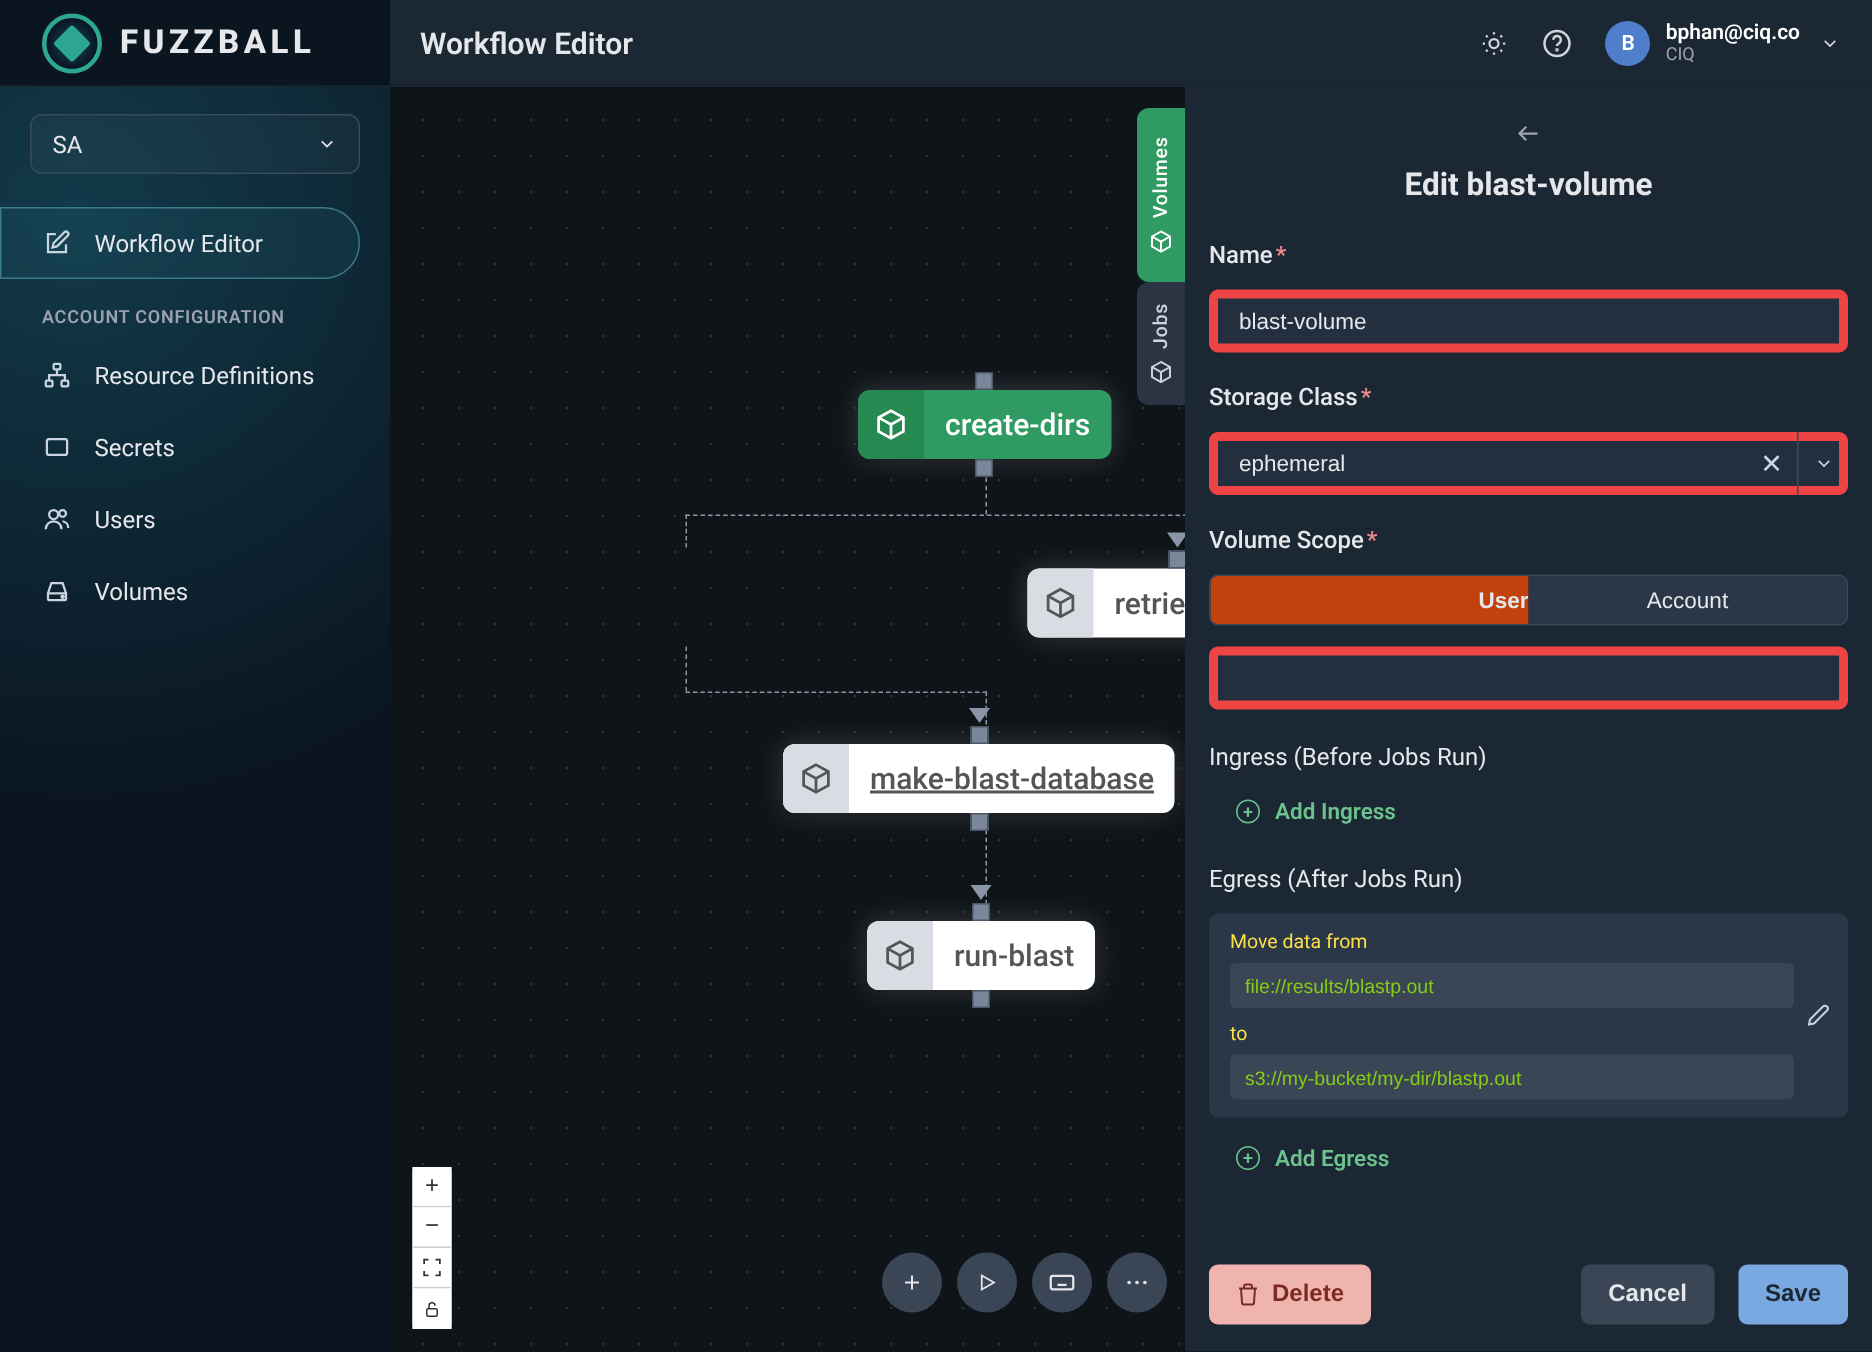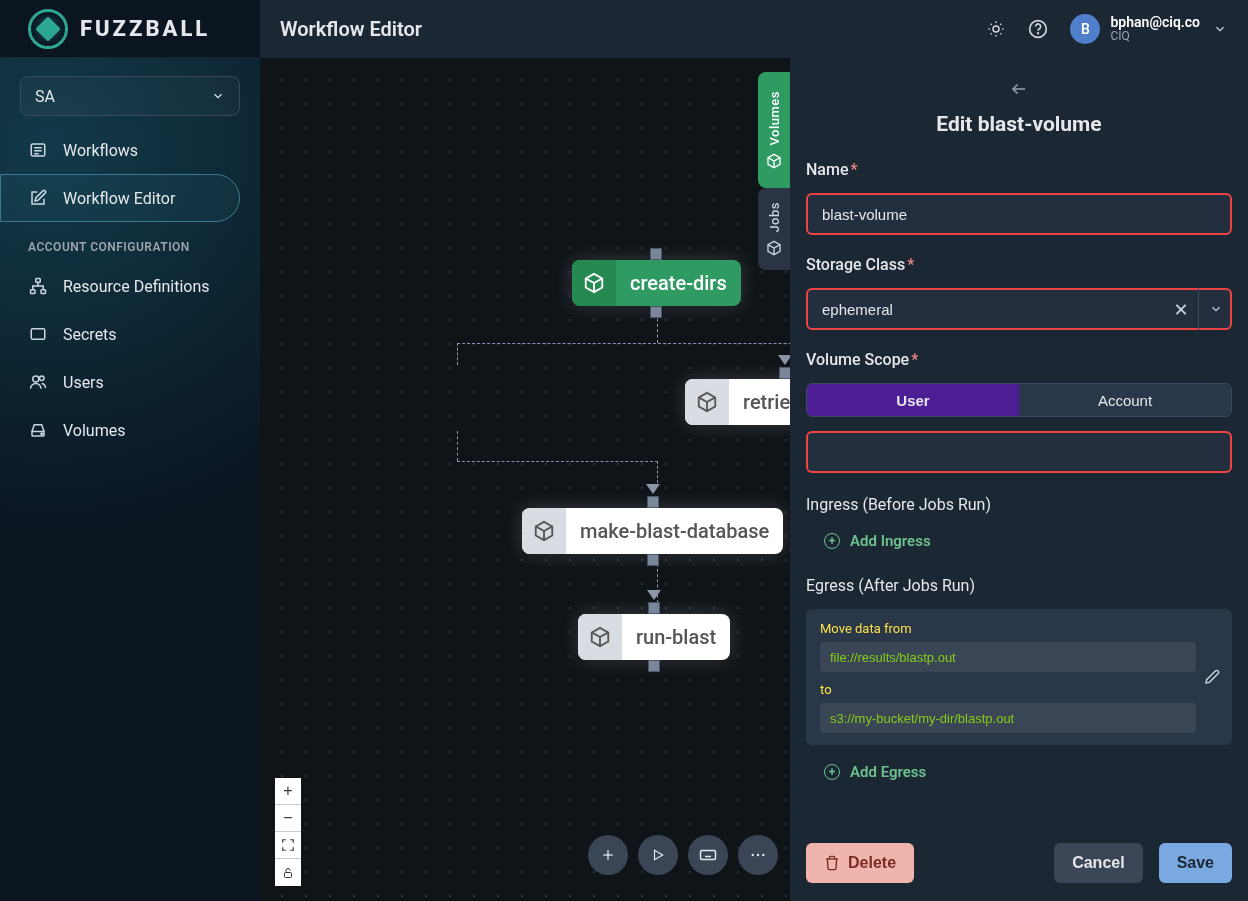--- a/index.html
+++ b/index.html
@@ -87,21 +87,21 @@
     height: calc(901px - 58px);
   }
 
   
   .sidebar {
     width: 260px;
     background: radial-gradient(circle at 20% 10%, #123a4a 0%, #0a1520 50%);
     padding: 18px 0 0 0;
   }
   .org-select {
-    margin: 0 20px 10px 20px;
+    margin: 0 20px 22px 20px;
     height: 40px;
     border: 1px solid #3a4a5c;
     border-radius: 8px;
     background: rgba(255,255,255,0.03);
     display: flex;
     align-items: center;
     justify-content: space-between;
     padding: 0 14px;
     color: #e5e7eb;
     font-size: 16px;
@@ -275,21 +275,21 @@
   .panel-title { font-size: 21px; font-weight: 700; }
   .back-arrow { color: #9ca3af; cursor: pointer; }
 
   .form-label { font-size: 16px; font-weight: 500; color: #e5e7eb; margin-top: 6px; }
   .req { color: #ef8a8a; margin-left: 2px; }
 
   .text-input, .select-input {
     width: 100%;
     height: 42px;
     background: #232f3e;
-    border: 2px solid #ef4444;
+    border: 6px solid #ef4444;
     border-radius: 6px;
     color: #e5e7eb;
     font-size: 15px;
     padding: 0 14px;
   }
   .text-input::placeholder { color: #6b7280; }
 
   .select-row {
     position: relative;
     display: flex;
@@ -314,21 +314,21 @@
     height: 34px;
   }
   .seg button {
     flex: 1;
     background: #2a3748;
     border: none;
     color: #e5e7eb;
     font-size: 15px;
     cursor: pointer;
   }
-  .seg button.active { background: #4c1d95; font-weight: 600; }
+  .seg button.active { background: #c2410c; font-weight: 600; text-align: right; }
 
   .section-label { font-size: 16px; font-weight: 400; margin-top: 8px; }
 
   .add-link {
     display: flex; align-items: center; gap: 10px;
     color: #6cc28d; font-weight: 600; font-size: 15px;
     cursor: pointer;
     padding: 4px 0 4px 18px;
   }
   .add-link .plus-circle {
@@ -428,29 +428,20 @@
 <div class="content">
 
   <div class="sidebar">
     <div class="org-select">
       <span>SA</span>
       <svg width="14" height="14" viewBox="0 0 24 24" fill="none" stroke="currentColor" stroke-width="2">
           <polyline points="6 9 12 15 18 9"></polyline>
         </svg>
     </div>
 
-    <div class="nav-item">
-      <svg class="nav-icon" viewBox="0 0 24 24" fill="none" stroke="currentColor" stroke-width="2">
-          <rect x="3" y="4" width="18" height="16" rx="2"></rect>
-          <line x1="7" y1="9" x2="17" y2="9"></line>
-          <line x1="7" y1="13" x2="17" y2="13"></line>
-          <line x1="7" y1="17" x2="13" y2="17"></line>
-        </svg>
-      <span>Workflows</span>
-    </div>
     <div class="nav-item active">
       <svg class="nav-icon" viewBox="0 0 24 24" fill="none" stroke="currentColor" stroke-width="2">
           <path d="M11 4H4v16h16v-7"></path>
           <path d="M18.5 2.5a2.1 2.1 0 0 1 3 3L12 15l-4 1 1-4 9.5-9.5z"></path>
         </svg>
       <span>Workflow Editor</span>
     </div>
 
     <div class="nav-section-label">ACCOUNT CONFIGURATION</div>
 
@@ -535,21 +526,21 @@
         <div class="port top"></div>
       <div class="node-icon">
         <svg width="22" height="22" viewBox="0 0 24 24" fill="none" stroke="#555" stroke-width="2">
             <path d="M12 2 3 7v10l9 5 9-5V7l-9-5z"></path>
             <path d="M3 7l9 5 9-5M12 12v10"></path>
           </svg>
       </div>
       <div class="node-label">retrie</div>
     </div>
 
-    <div class="node white" style="left:262px; top:450px;">
+    <div class="node white" style="left:262px; top:438px;text-decoration:underline;">
       <div class="arrow-down"></div>
         <div class="port top"></div>
       <div class="node-icon">
         <svg width="22" height="22" viewBox="0 0 24 24" fill="none" stroke="#555" stroke-width="2">
             <path d="M12 2 3 7v10l9 5 9-5V7l-9-5z"></path>
             <path d="M3 7l9 5 9-5M12 12v10"></path>
           </svg>
       </div>
       <div class="node-label">make-blast-database</div>
       <div class="port bottom"></div>

